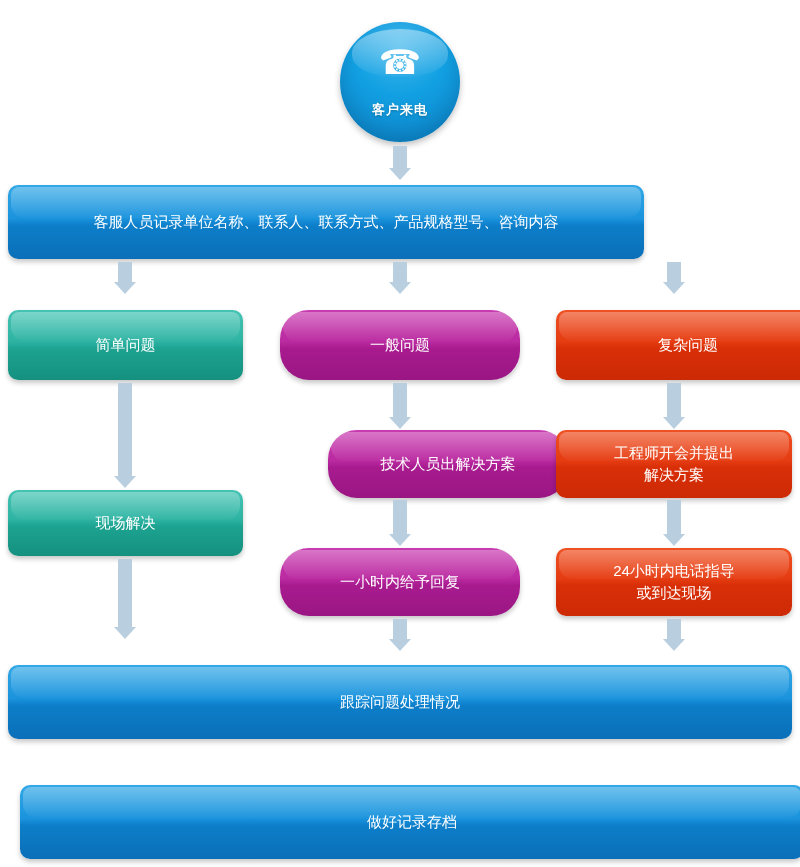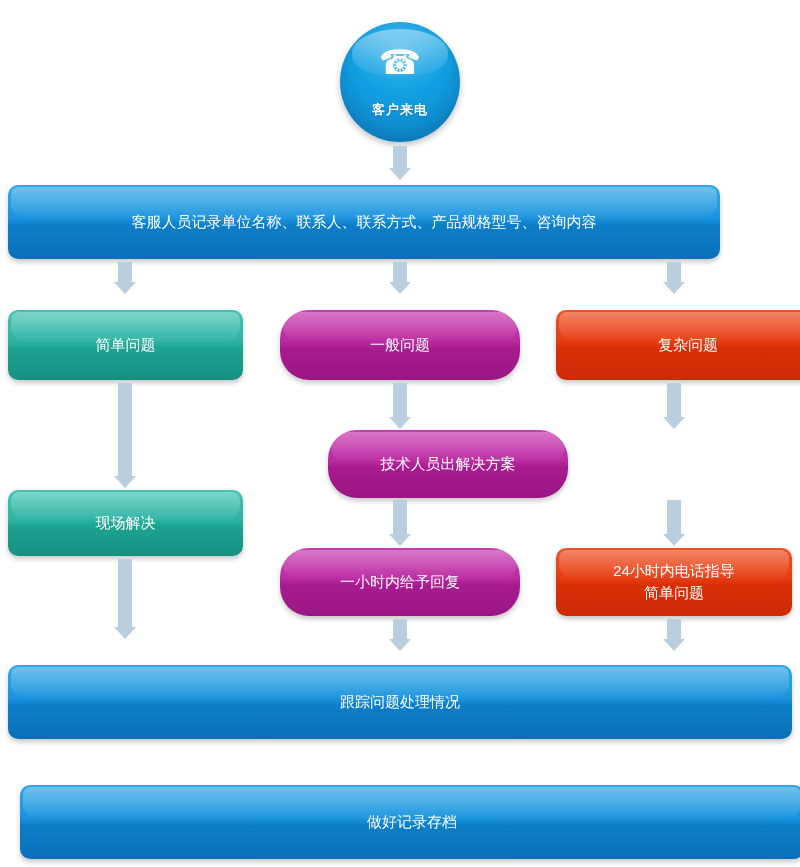--- a/index.html
+++ b/index.html
@@ -130,21 +130,21 @@
 
   <div class="circle-node">
     <div class="gloss"></div>
     <div class="phone-icon">☎</div>
     <div class="circle-label">客户来电</div>
   </div>
 
   <div class="arrow-v" style="left:393px; top:146px; width:14px; height:24px;"></div>
   <div class="arrow-head-down" style="left:389px; top:168px;"></div>
 
-  <div class="node blue" style="left:8px; top:185px; width:712px; height:74px;">
+  <div class="node blue" style="left:8px; top:185px; width:636px; height:74px;">
     <div class="inner-gloss"></div>
     <div class="node-text">客服人员记录单位名称、联系人、联系方式、产品规格型号、咨询内容</div>
   </div>
 
   <div class="arrow-v" style="left:118px; top:262px; width:14px; height:22px;"></div>
   <div class="arrow-head-down" style="left:114px; top:282px;"></div>
 
   <div class="arrow-v" style="left:393px; top:262px; width:14px; height:22px;"></div>
   <div class="arrow-head-down" style="left:389px; top:282px;"></div>
 
@@ -173,41 +173,46 @@
   <div class="arrow-head-down" style="left:389px; top:417px;"></div>
 
   <div class="arrow-v" style="left:667px; top:383px; width:14px; height:36px;"></div>
   <div class="arrow-head-down" style="left:663px; top:417px;"></div>
 
   <div class="node magenta" style="left:280px; top:430px; width:240px; height:68px;margin-left:48px;">
     <div class="inner-gloss"></div>
     <div class="node-text">技术人员出解决方案</div>
   </div>
 
+  <div class="node red" style="left:556px; top:430px; width:236px; height:68px;">
+    <div class="inner-gloss"></div>
+    <div class="node-text">工程师开会并提出
+解决方案</div>
+  </div>
 
   <div class="node teal" style="left:8px; top:490px; width:235px; height:66px;">
     <div class="inner-gloss"></div>
     <div class="node-text">现场解决</div>
   </div>
 
   <div class="arrow-v" style="left:393px; top:500px; width:14px; height:36px;"></div>
   <div class="arrow-head-down" style="left:389px; top:534px;"></div>
 
   <div class="arrow-v" style="left:667px; top:500px; width:14px; height:36px;"></div>
   <div class="arrow-head-down" style="left:663px; top:534px;"></div>
 
   <div class="node magenta" style="left:280px; top:548px; width:240px; height:68px;">
     <div class="inner-gloss"></div>
     <div class="node-text">一小时内给予回复</div>
   </div>
 
   <div class="node red" style="left:556px; top:548px; width:236px; height:68px;">
     <div class="inner-gloss"></div>
     <div class="node-text">24小时内电话指导
-简单问题</div>
+或到达现场</div>
   </div>
 
   <div class="arrow-v" style="left:118px; top:559px; width:14px; height:70px;"></div>
   <div class="arrow-head-down" style="left:114px; top:627px;"></div>
 
   <div class="arrow-v" style="left:393px; top:619px; width:14px; height:22px;"></div>
   <div class="arrow-head-down" style="left:389px; top:639px;"></div>
 
   <div class="arrow-v" style="left:667px; top:619px; width:14px; height:22px;"></div>
   <div class="arrow-head-down" style="left:663px; top:639px;"></div>

